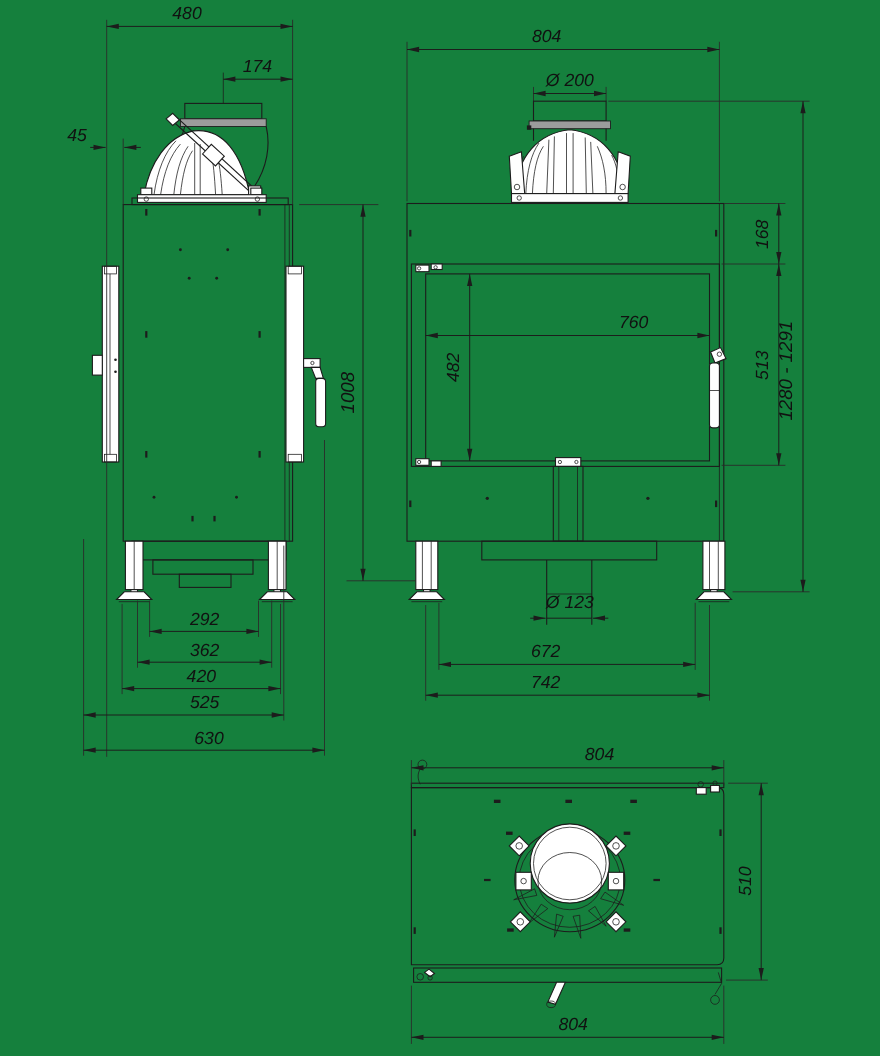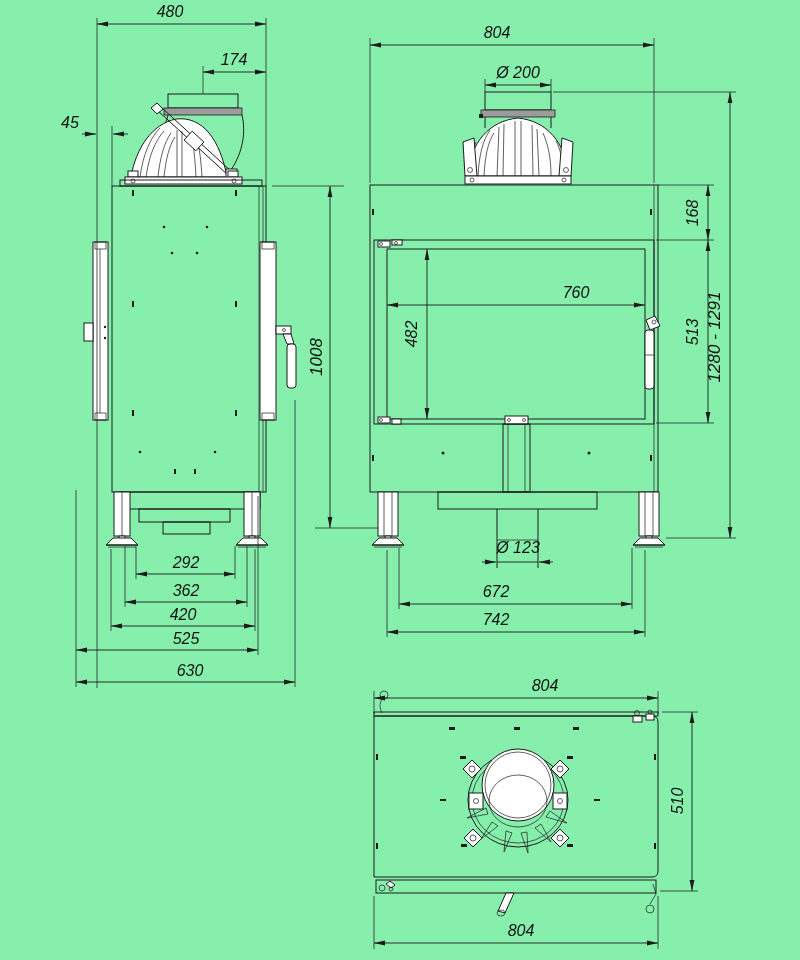--- a/index.html
+++ b/index.html
@@ -1,16 +1,16 @@
 <!DOCTYPE html>
 <html><head>
 <meta charset="utf-8">
 <style>
   html,body{margin:0;padding:0;background:#ffffff;}
-  .page{position:relative;width:800px;height:960px;background:#86efac;overflow:hidden;
+  .page{position:relative;width:800px;height:960px;background:#15803d;overflow:hidden;
         font-family:"Liberation Sans",sans-serif;}
   svg{display:block;}
   
   .ln  {stroke:#1c1c1c;stroke-width:1;fill:none;}
   .lnt {stroke:#1c1c1c;stroke-width:0.7;fill:none;}
   .wht {stroke:#1c1c1c;stroke-width:1;fill:#ffffff;}
   .gry {stroke:#1c1c1c;stroke-width:0.8;fill:#9c9c9c;}
   .blk {fill:#1c1c1c;stroke:none;}
   .tick{stroke:#1c1c1c;stroke-width:2;fill:none;}
   

